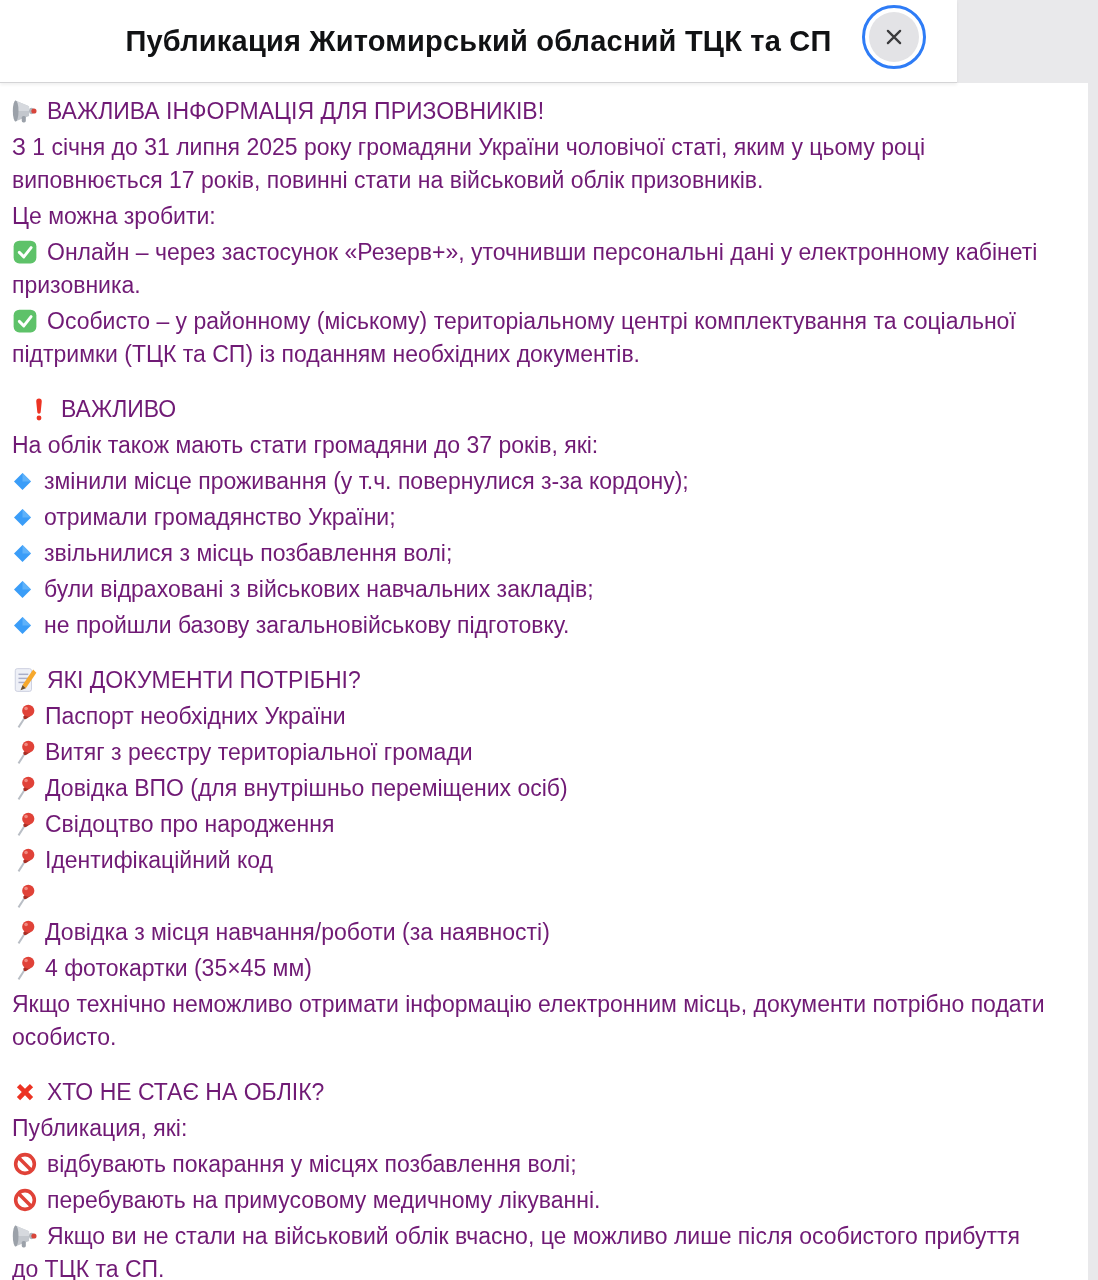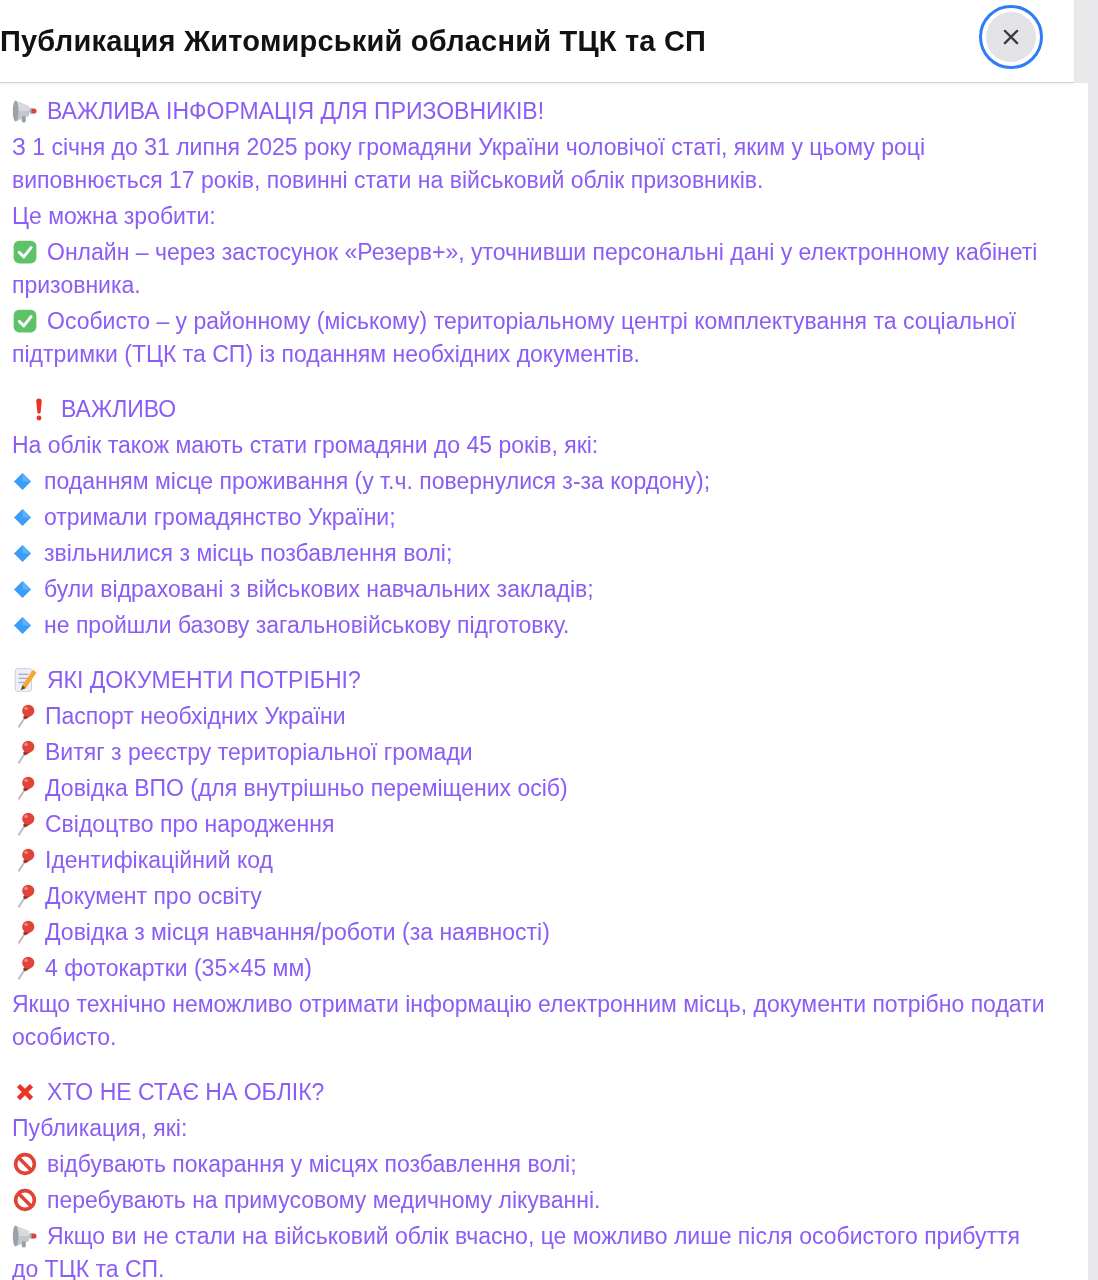--- a/index.html
+++ b/index.html
@@ -7,25 +7,25 @@
   body {
     width: 1098px; height: 1280px;
     overflow: hidden;
     background: #e9e9eb;
     font-family: "Liberation Sans", "DejaVu Sans", sans-serif;
     color: #17181a;
   }
   
   .modal-header {
     position: relative;
-    width: 1074px; height: 83px;
+    width: 957px; height: 83px;
     background: #ffffff;
     border-bottom: 1px solid #d4d4d6;
     box-shadow: 0 2px 3px rgba(0,0,0,0.06);
-    display: flex; align-items: center; 
+    display: flex; align-items: center; justify-content: center;
     z-index: 2;
   }
   .modal-title {
     margin: 0;
     font-size: 29px; font-weight: 700; color: #111214;
     letter-spacing: 0.2px;
   }
   .close-btn {
     position: absolute; top: 5px; right: 31px;
     width: 64px; height: 64px;
@@ -47,21 +47,21 @@
     width: 1088px;
     background: #ffffff;
     padding: 12px 40px 16px 12px;
     border-bottom: 1px solid #d9d9d9;
     z-index: 1;
   }
   .row {
     margin: 0 0 3px 0;
     font-size: 23px;
     line-height: 33px;
-    color: #8b5cf6;
+    color: #701a75;
   }
   .row .ic {
     display: inline-block;
     width: 26px; height: 26px;
     vertical-align: -5px;
     margin-right: 9px;
   }
   .row .ic.sm { width: 21px; height: 21px; vertical-align: -3px; margin-right: 11px; }
   .row .ic.pin { margin-right: 7px; }
   .gap-top { margin-top: 22px; }
@@ -162,26 +162,26 @@
     <svg class="ic">
         <use href="#i-check"></use>
       </svg><span>Особисто – у районному (міському) територіальному центрі комплектування та соціальної підтримки (ТЦК та СП) із поданням необхідних документів.</span>
   </p>
 
   <p class="row gap-top indent">
     <svg class="ic">
         <use href="#i-excl"></use>
       </svg><span>ВАЖЛИВО</span>
   </p>
-  <p class="row">На облік також мають стати громадяни до 45 років, які:</p>
-
-  <p class="row">
-    <svg class="ic sm">
-        <use href="#i-diamond"></use>
-      </svg><span>поданням місце проживання (у т.ч. повернулися з-за кордону);</span>
+  <p class="row">На облік також мають стати громадяни до 37 років, які:</p>
+
+  <p class="row">
+    <svg class="ic sm">
+        <use href="#i-diamond"></use>
+      </svg><span>змінили місце проживання (у т.ч. повернулися з-за кордону);</span>
   </p>
   <p class="row">
     <svg class="ic sm">
         <use href="#i-diamond"></use>
       </svg><span>отримали громадянство України;</span>
   </p>
   <p class="row">
     <svg class="ic sm">
         <use href="#i-diamond"></use>
       </svg><span>звільнилися з місць позбавлення волі;</span>
@@ -224,21 +224,21 @@
       </svg><span>Свідоцтво про народження</span>
   </p>
   <p class="row">
     <svg class="ic pin">
         <use href="#i-pin"></use>
       </svg><span>Ідентифікаційний код</span>
   </p>
   <p class="row">
     <svg class="ic pin">
         <use href="#i-pin"></use>
-      </svg><span>Документ про освіту</span>
+      </svg>
   </p>
   <p class="row">
     <svg class="ic pin">
         <use href="#i-pin"></use>
       </svg><span>Довідка з місця навчання/роботи (за наявності)</span>
   </p>
   <p class="row">
     <svg class="ic pin">
         <use href="#i-pin"></use>
       </svg><span>4 фотокартки (35×45 мм)</span>

